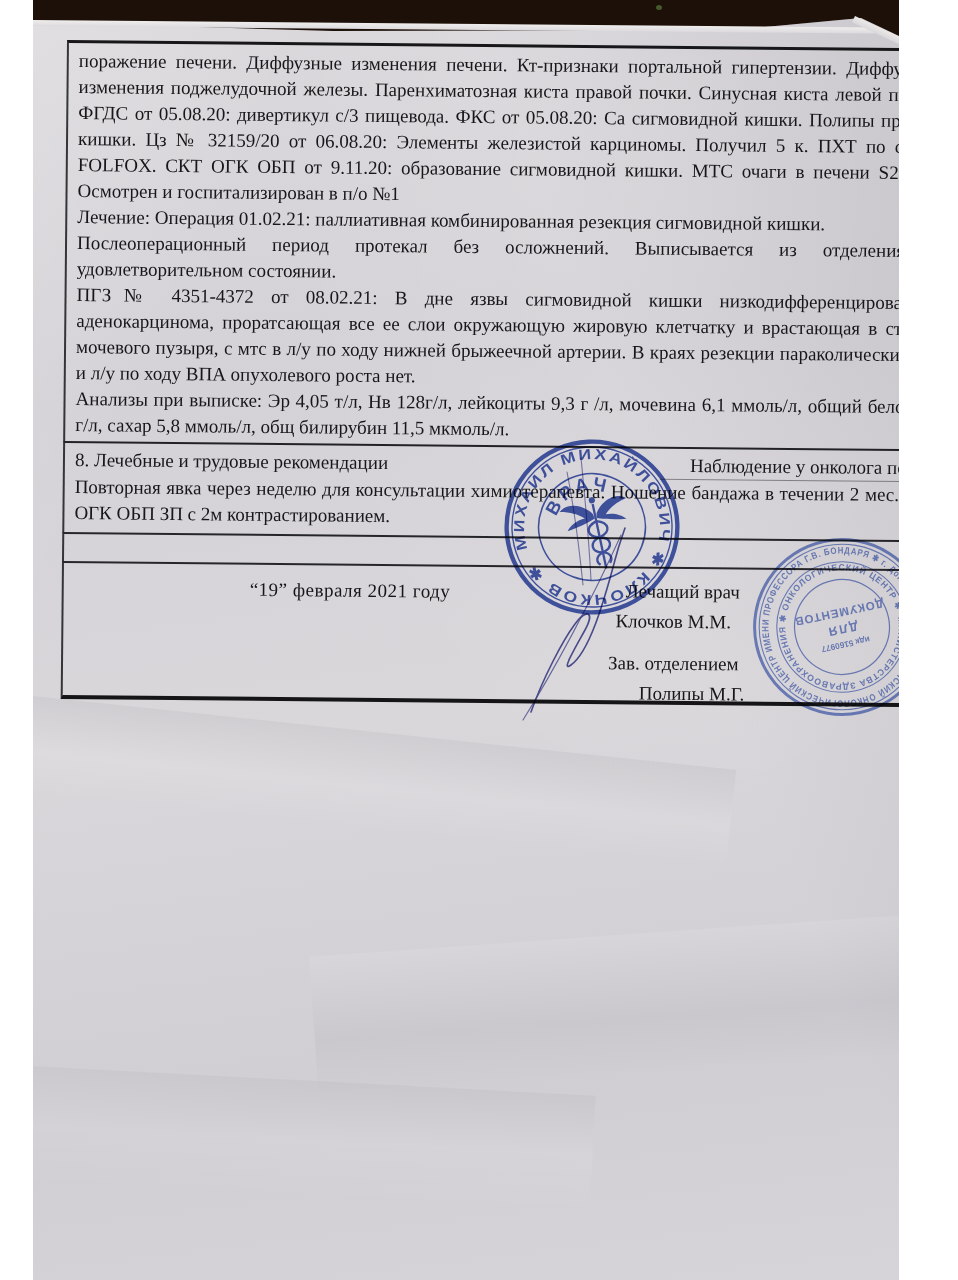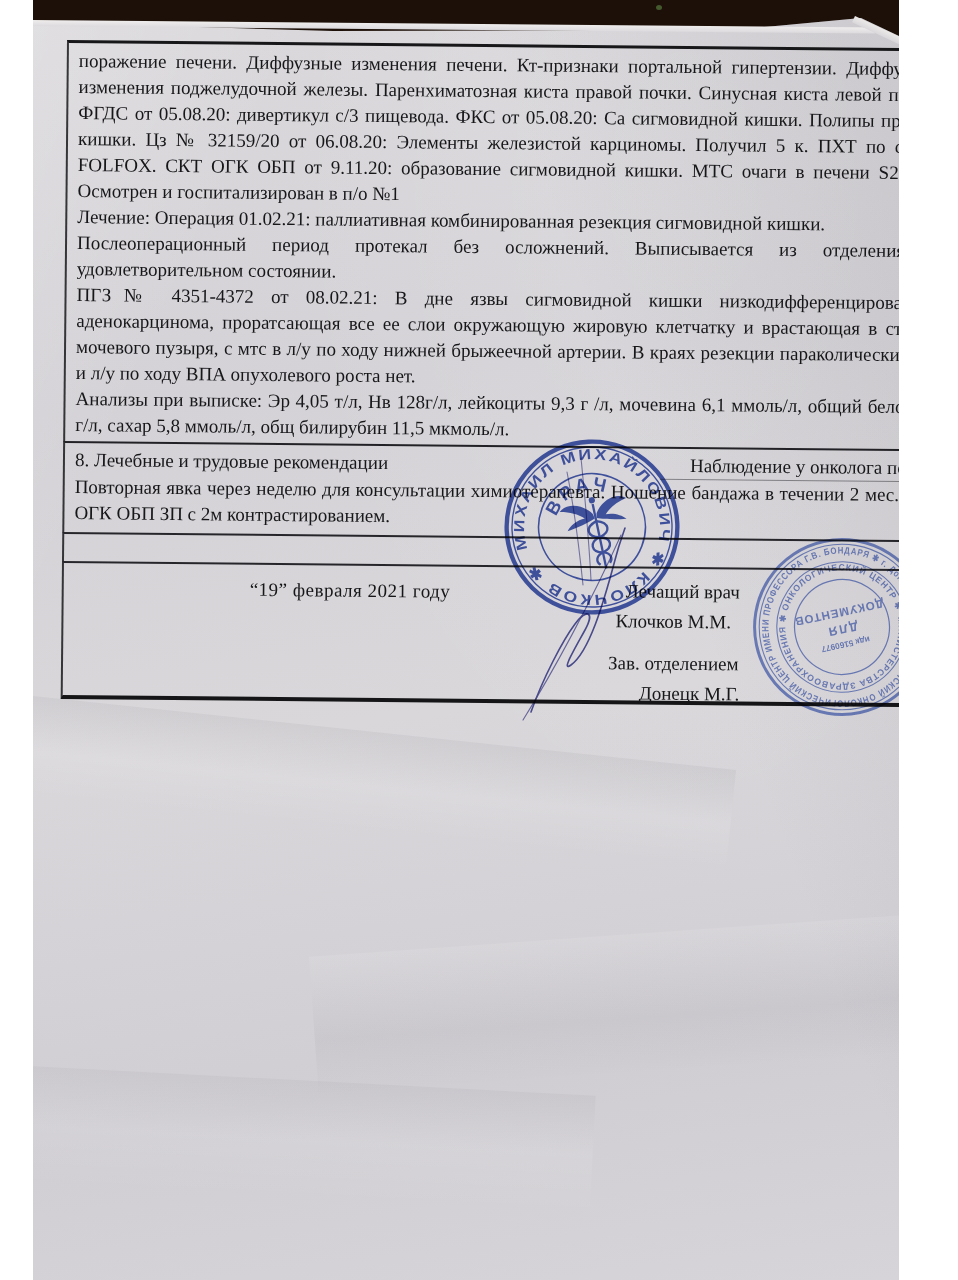--- a/index.html
+++ b/index.html
@@ -98,21 +98,21 @@
       <p class="rec-body">Повторная явка через неделю для консультации химиотерапевта. Ношение бандажа в течении 2 мес. СКТ ОГК ОБП ЗП с 2м контрастированием.</p>
     </div>
 
     <div class="row row-gap"></div>
 
     <div class="row row-sign">
       <span class="date-line">“19”  февраля  2021 году</span>
       <span class="sig-attending-label">Лечащий врач</span>
       <span class="sig-attending-name">Клочков М.М.</span>
       <span class="sig-head-label">Зав. отделением</span>
-      <span class="sig-head-name">Донецк М.Г.</span>
+      <span class="sig-head-name">Полипы М.Г.</span>
     </div>
   </div>
 
   <svg class="stamp stamp-doctor" width="194" height="194" viewBox="-100 -100 200 200">
     <defs>
       <path id="docRing" d="M -70 0 A 70 70 0 1 1 70 0 A 70 70 0 1 1 -70 0"></path>
       <path id="vrachArc" d="M -38 0 A 38 38 0 0 1 38 0"></path>
     </defs>
     <g stroke="#3a51b0" fill="none" transform="rotate(-24)">
       <circle r="88" stroke-width="4.5"></circle>

